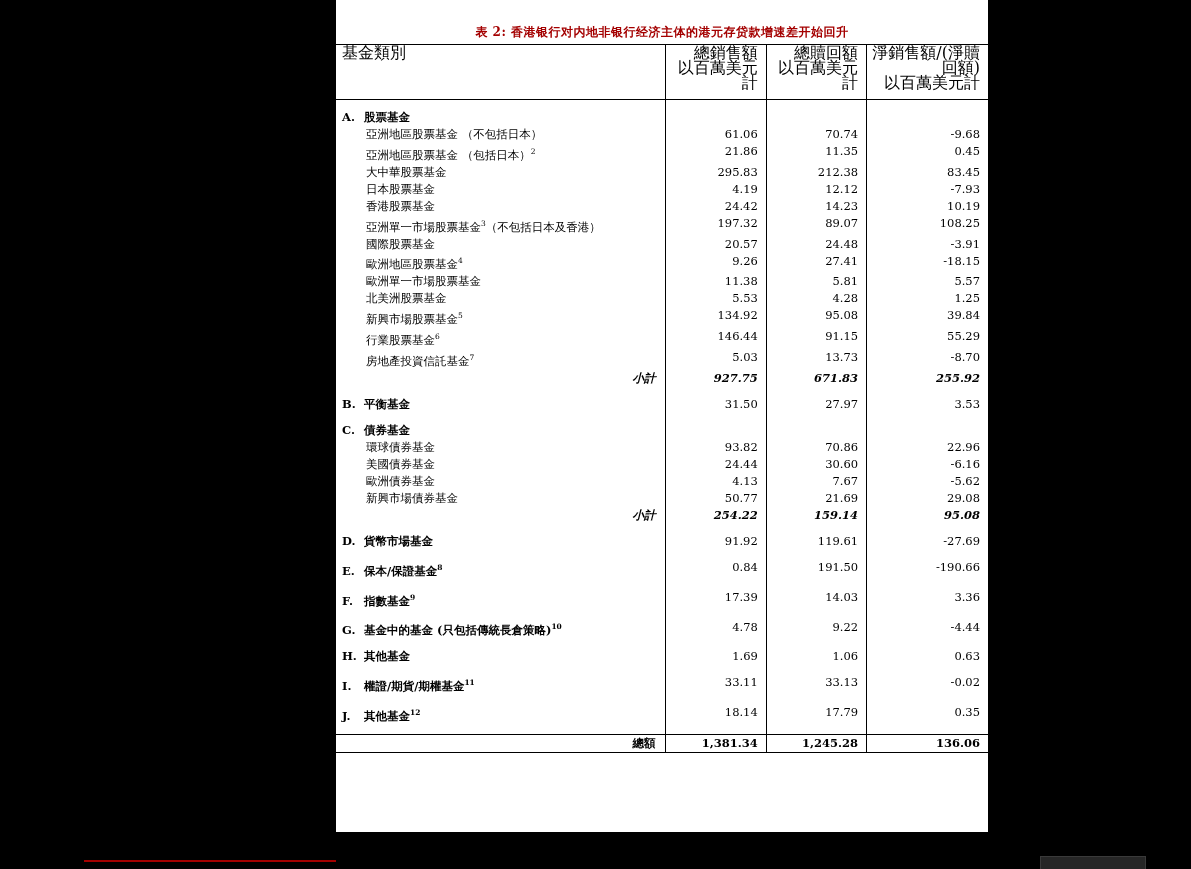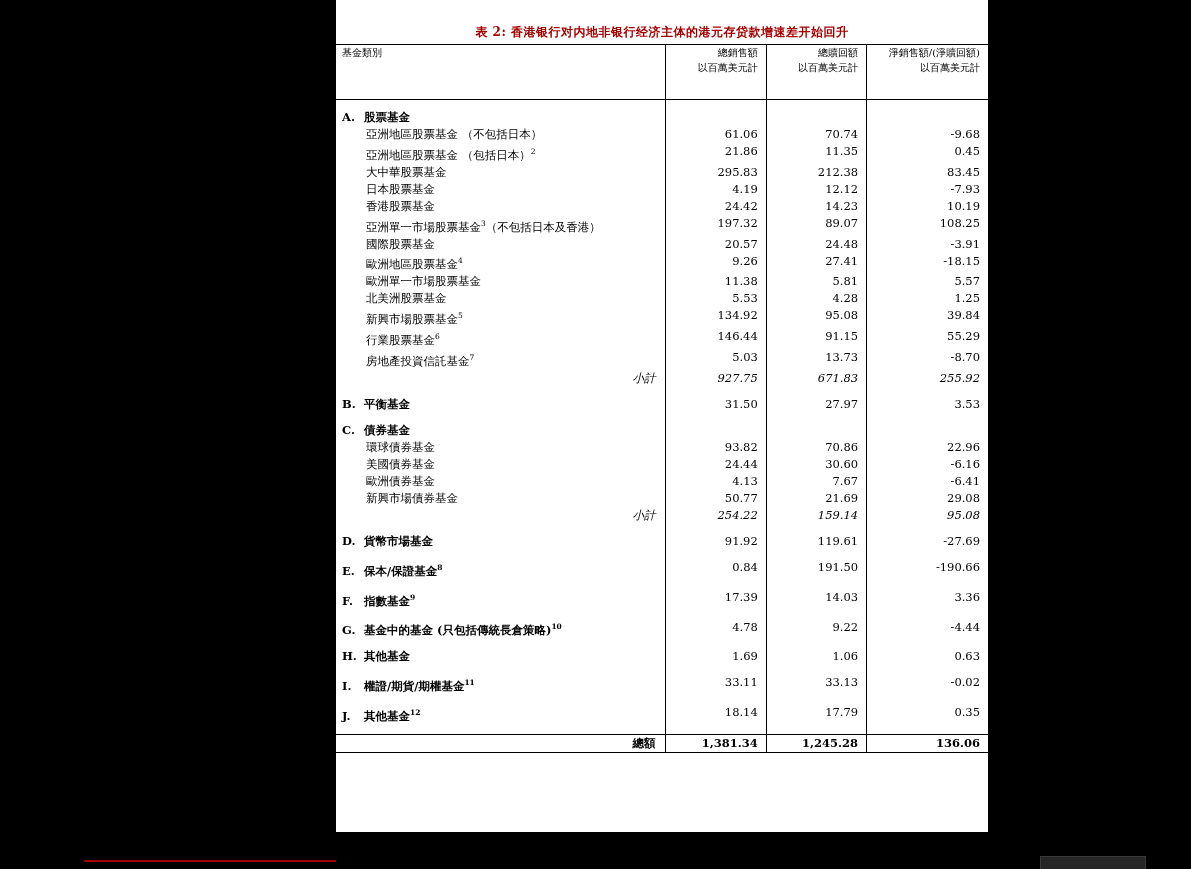--- a/index.html
+++ b/index.html
@@ -56,21 +56,21 @@
   table.fundtable td, table.fundtable th {
     padding: 0;
     vertical-align: top;
   }
   .rule-top { border-top: 1.5px solid #000; }
   .rule-bottom { border-bottom: 1.5px solid #000; }
   .rule-thin-bottom { border-bottom: 1px solid #000; }
 
   .hdr-row td {
     height: 54px;
-    font-size: 10px;
+    font-size: 16px;
     line-height: 15px;
     padding-top: 4px;
   }
   .col-label { width: 322px; padding-left: 6px !important; }
   .col-num { width: 96px; text-align: right; padding-right: 8px !important; }
   .col-num-wide { width: 122px; text-align: right; padding-right: 8px !important; }
   .vline-l { border-left: 1px solid #000; }
   .hdr-sub { display: block; }
 
   .rowline td {
@@ -84,21 +84,21 @@
   }
   .sect-letter {
     display: inline-block;
     width: 22px;
     font-weight: bold;
   }
   .sect-name { font-weight: bold; }
   .indent { padding-left: 24px; }
   .sub-total td {
     font-style: italic;
-    font-weight: normal;
+    font-weight: bold;
   }
   .sub-total .lbl {
     text-align: right;
     padding-right: 10px;
   }
   .grand td {
     font-weight: bold;
   }
   .grand .lbl { text-align: right; padding-right: 10px; }
   .spacer td { height: 9px; }
@@ -280,21 +280,21 @@
           <tr class="rowline">
             <td class="col-label"><span class="indent">美國債券基金</span></td>
             <td class="col-num vline-l">24.44</td>
             <td class="col-num vline-l">30.60</td>
             <td class="col-num-wide vline-l">-6.16</td>
           </tr>
           <tr class="rowline">
             <td class="col-label"><span class="indent">歐洲債券基金</span></td>
             <td class="col-num vline-l">4.13</td>
             <td class="col-num vline-l">7.67</td>
-            <td class="col-num-wide vline-l">-6.41</td>
+            <td class="col-num-wide vline-l">-5.62</td>
           </tr>
           <tr class="rowline">
             <td class="col-label"><span class="indent">新興市場債券基金</span></td>
             <td class="col-num vline-l">50.77</td>
             <td class="col-num vline-l">21.69</td>
             <td class="col-num-wide vline-l">29.08</td>
           </tr>
           <tr class="rowline sub-total">
             <td class="col-label lbl">小計</td>
             <td class="col-num vline-l">254.22</td>

